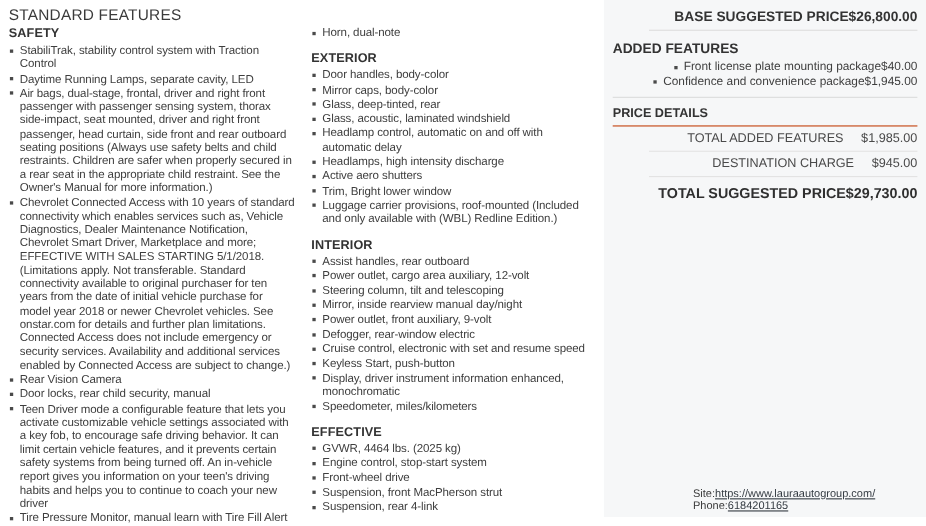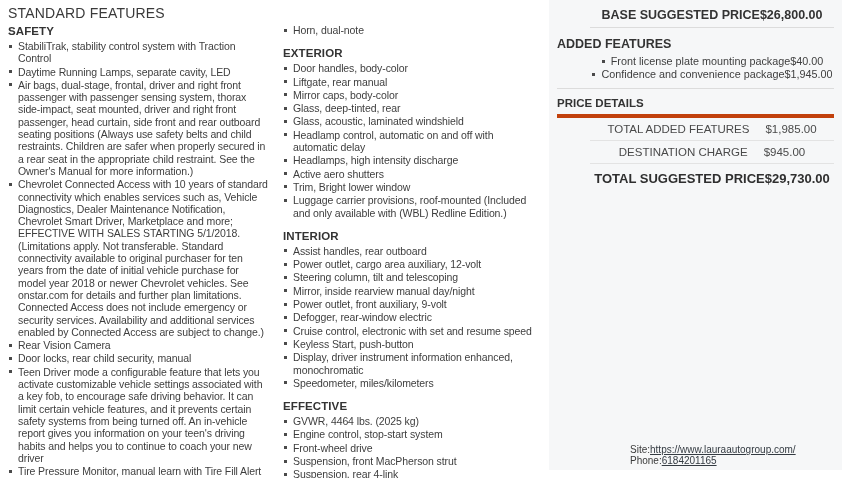--- a/index.html
+++ b/index.html
@@ -31,32 +31,32 @@
   ul.feature-list li::before {
     content: ""; position: absolute; left: 1px; top: 4.5px;
     width: 3px; height: 3px; background: #4a4a4a;
   }
 
   
   .price-panel {
     position: absolute; left: 549px; top: 0; width: 293px; height: 470px;
     background: #f6f7f8; padding: 4px 8px 0 8px;
   }
-  .row { display: flex; justify-content: center; align-items: baseline; margin-left: 33px; }
+  .row { display: flex; justify-content: flex-end; align-items: baseline; margin-left: 33px; }
 
   .base-row {
     font-weight: bold; font-size: 12.5px; color: #333;
     padding: 4px 0 5px 0; border-bottom: 1px solid #dcdcdc;
   }
   .panel-heading {
     font-weight: bold; font-size: 12.5px; color: #333; margin: 9px 0 4px 0;
   }
   .panel-subheading {
     font-weight: bold; font-size: 11.5px; color: #333;
-    padding: 8px 0 5px 0; border-bottom: 4px solid #c2410c;
+    padding: 8px 0 5px 0; border-bottom: 1px solid #c2410c;
   }
   .added-items { padding-bottom: 7px; border-bottom: 1px solid #dcdcdc; }
   .added-row { font-size: 10.8px; line-height: 13px; color: #3e3e3e; }
   .added-row .lbl { position: relative; padding-left: 10px; }
   .added-row .lbl::before {
     content: ""; position: absolute; left: 1px; top: 4.5px;
     width: 3px; height: 3px; background: #4a4a4a;
   }
   .detail-row {
     font-size: 11.5px; color: #4a4a4a;
@@ -92,21 +92,20 @@
         <li>Tire Pressure Monitor, manual learn with Tire Fill Alert (Does not apply to spare tire.)</li>
       </ul>
     </div>
   <div id="col2" class="feat-col">
       <ul class="feature-list">
         <li>Horn, dual-note</li>
       </ul>
       <div class="sec-heading">EXTERIOR</div>
       <ul class="feature-list">
         <li>Door handles, body-color</li>
-        <li>Liftgate, rear manual</li>
         <li>Mirror caps, body-color</li>
         <li>Glass, deep-tinted, rear</li>
         <li>Glass, acoustic, laminated windshield</li>
         <li>Headlamp control, automatic on and off with automatic delay</li>
         <li>Headlamps, high intensity discharge</li>
         <li>Active aero shutters</li>
         <li>Trim, Bright lower window</li>
         <li>Luggage carrier provisions, roof-mounted (Included and only available with (WBL) Redline Edition.)</li>
       </ul>
       <div class="sec-heading">INTERIOR</div>

